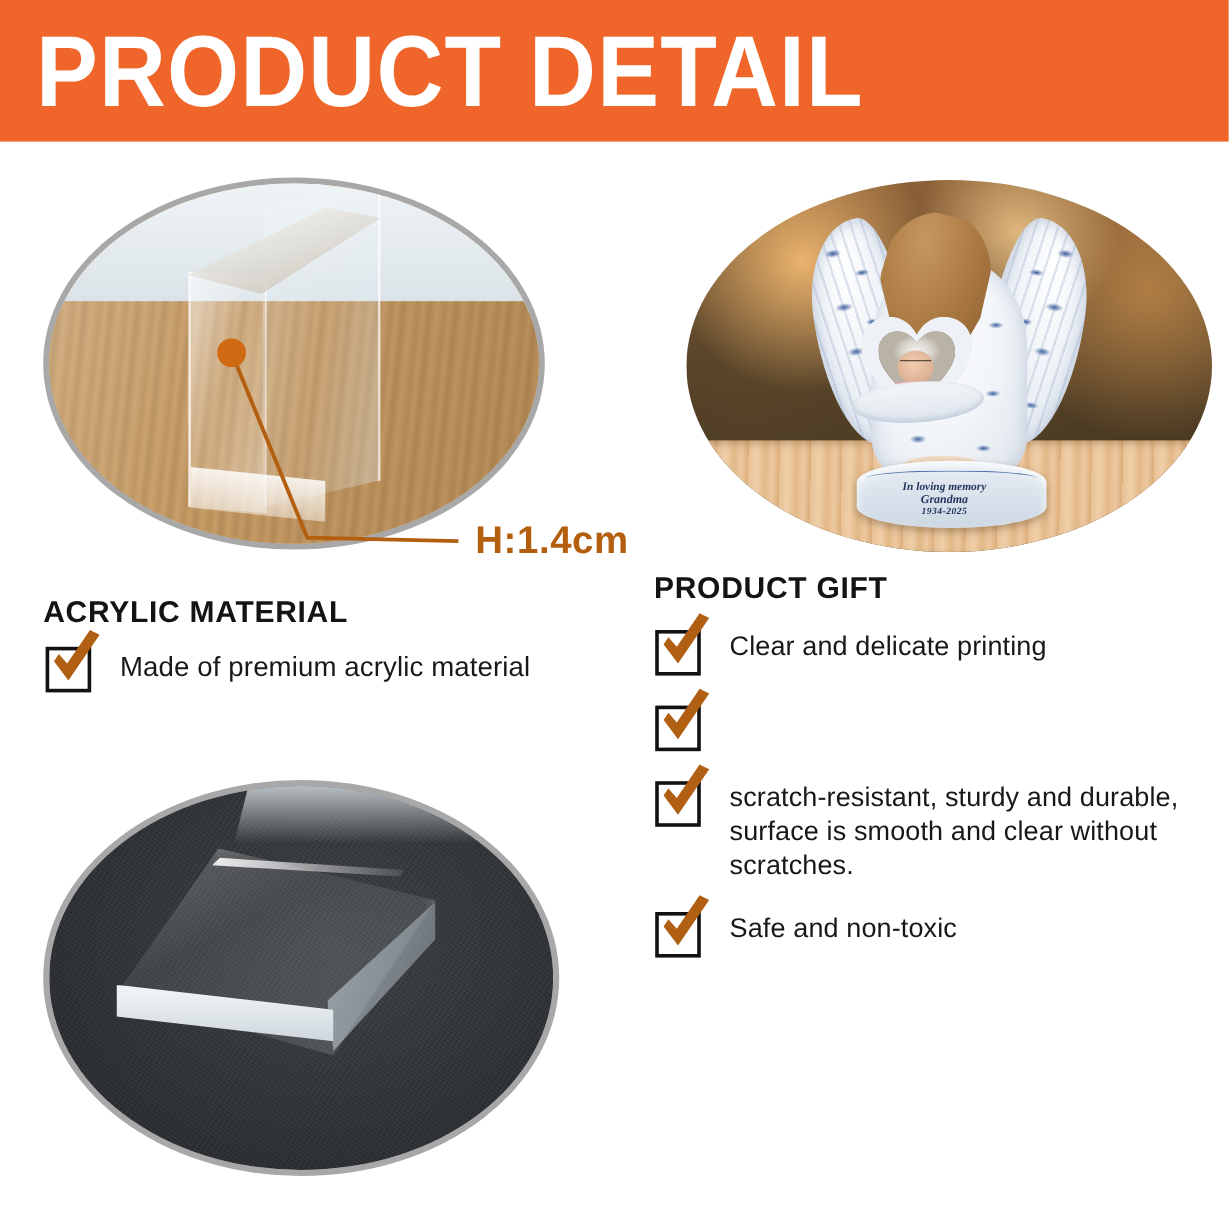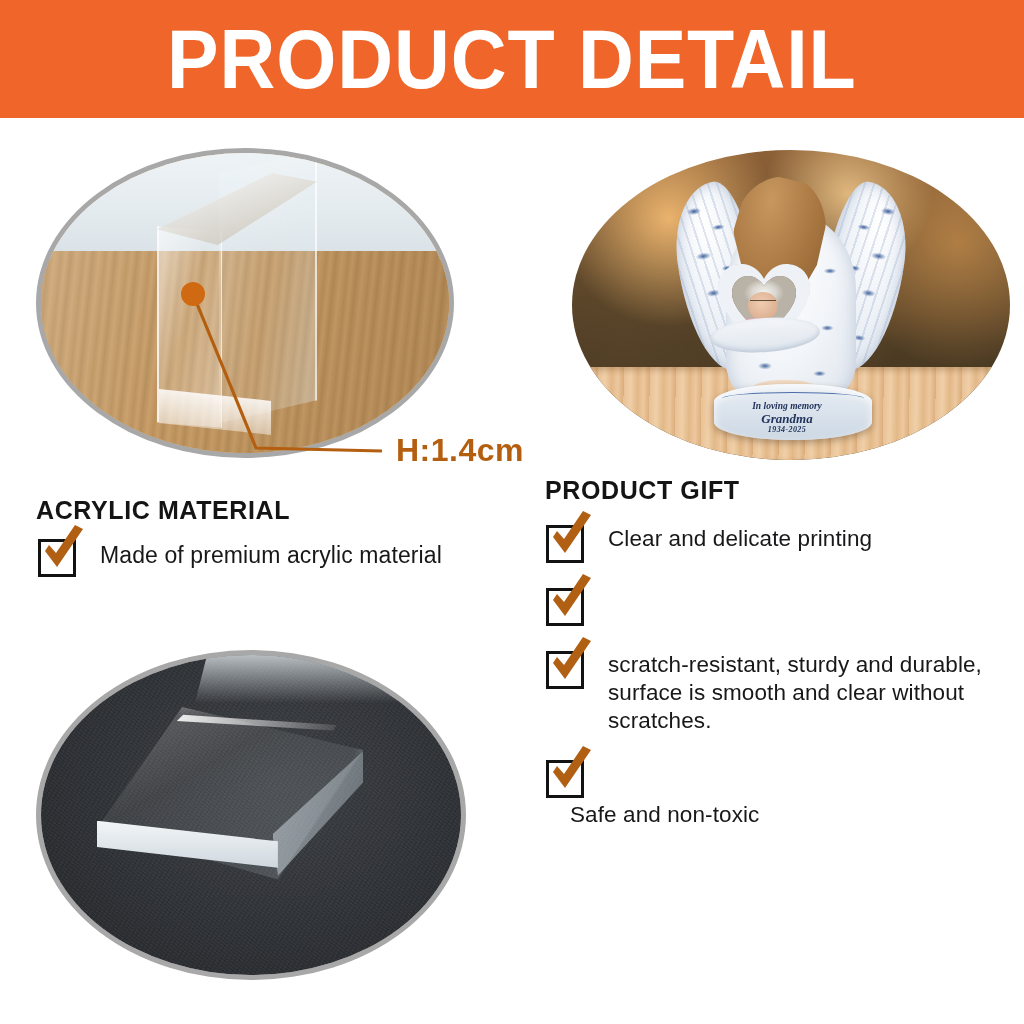--- a/index.html
+++ b/index.html
@@ -19,21 +19,20 @@
   
   .banner {
     position: absolute;
     left: 0;
     top: 0;
     width: 1024px;
     height: 118px;
     background: #f0662a;
     display: flex;
     align-items: center;
-    justify-content: center;
   }
   .banner-title {
     color: #ffffff;
     font-family: "Liberation Sans Narrow", "Liberation Sans", sans-serif;
     font-weight: bold;
     font-size: 84px;
     letter-spacing: 1px;
     line-height: 1;
     transform: scaleX(0.92);
     transform-origin: center;
@@ -355,21 +354,21 @@
     left: 0; right: 12px;
     top: 18px;
     text-align: center;
     color: #22345c;
     font-family: "Liberation Serif", serif;
     font-style: italic;
     font-weight: bold;
     line-height: 1.05;
   }
   .base-text .l1 { font-size: 9.5px; display:block; }
-  .base-text .l2 { font-size: 13px; display:block; }
+  .base-text .l2 { font-size: 10px; display:block; }
   .base-text .l3 { font-size: 8px; display:block; letter-spacing:.4px; }
 
   
   #photo-acrylic-block {
     left: 36px;
     top: 650px;
     width: 430px;
     height: 330px;
   }
   .slate-scene {
@@ -463,21 +462,21 @@
   #list-acrylic-material { left: 38px;  top: 536px; width: 470px; }
   #list-perfect-gift     { left: 546px; top: 522px; width: 452px; }
 
   .feature-item {
     display: flex;
     align-items: flex-start;
     position: relative;
   }
   #list-acrylic-material .feature-item { margin-bottom: 0; }
   #list-perfect-gift .feature-item { margin-bottom: 22px; }
-  #list-perfect-gift .feature-item:last-child { margin-bottom: 0; flex-direction: column; }
+  #list-perfect-gift .feature-item:last-child { margin-bottom: 0; }
 
   .checkbox-icon {
     position: relative;
     flex: 0 0 auto;
     width: 38px;
     height: 38px;
     border: 3.5px solid #121212;
     box-sizing: border-box;
     margin-top: 3px;
   }

